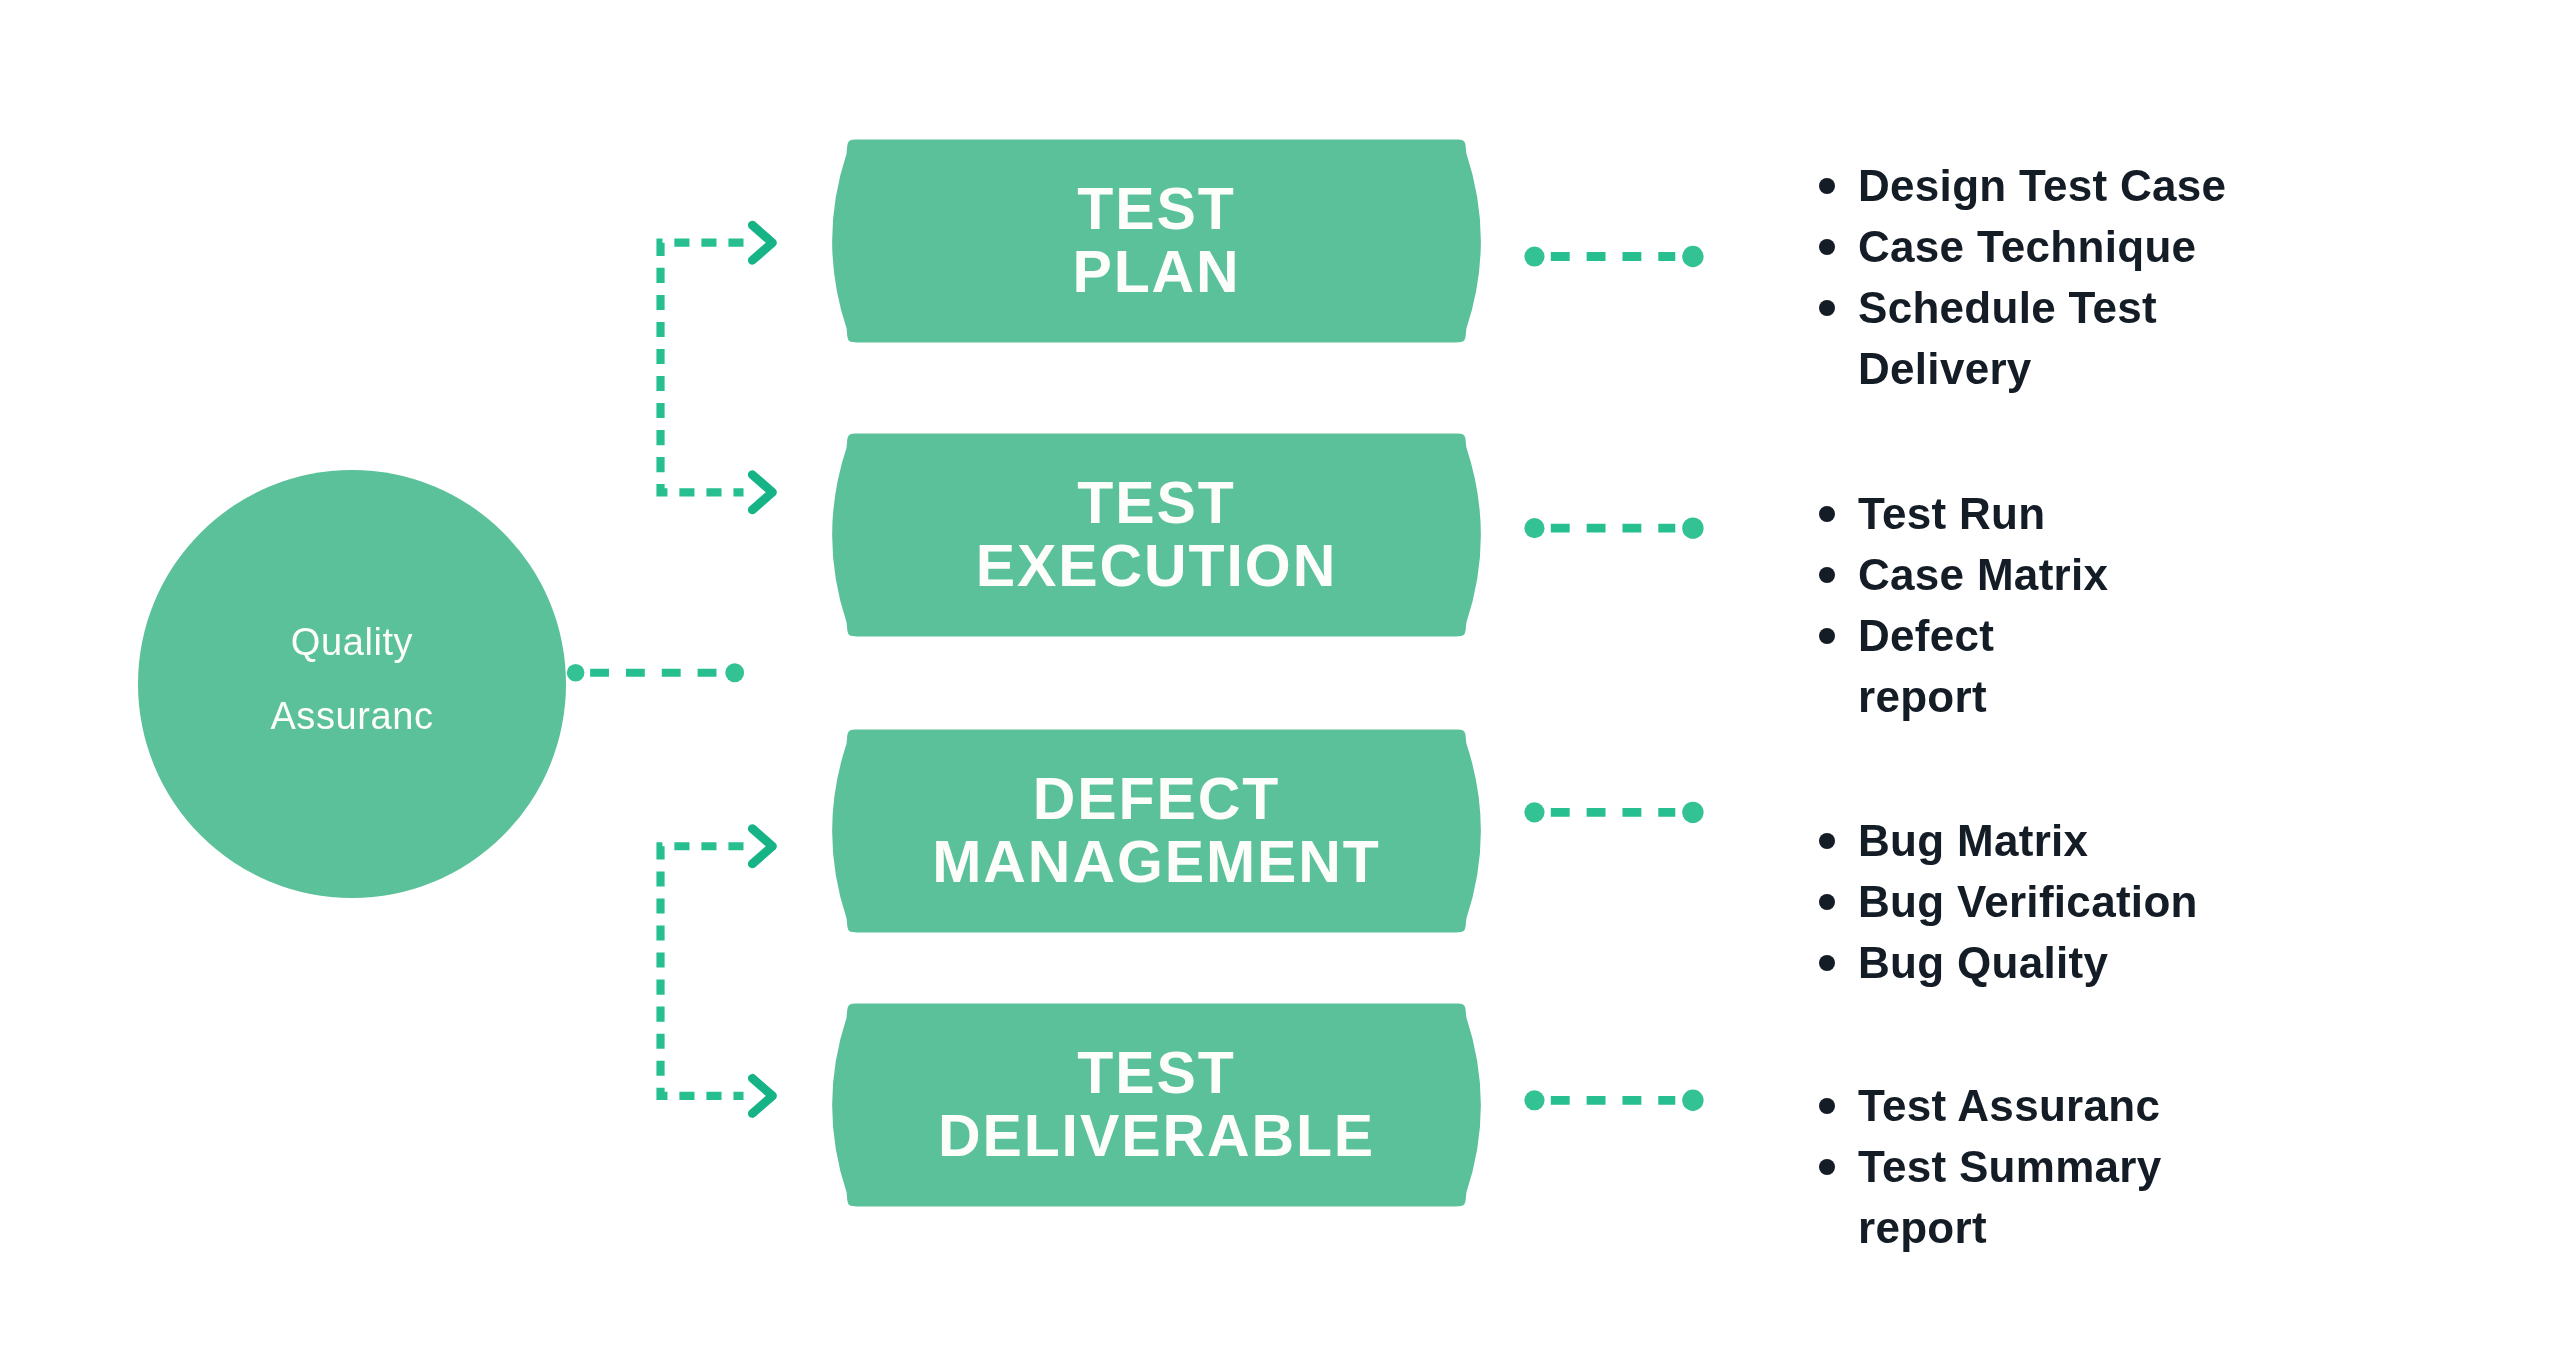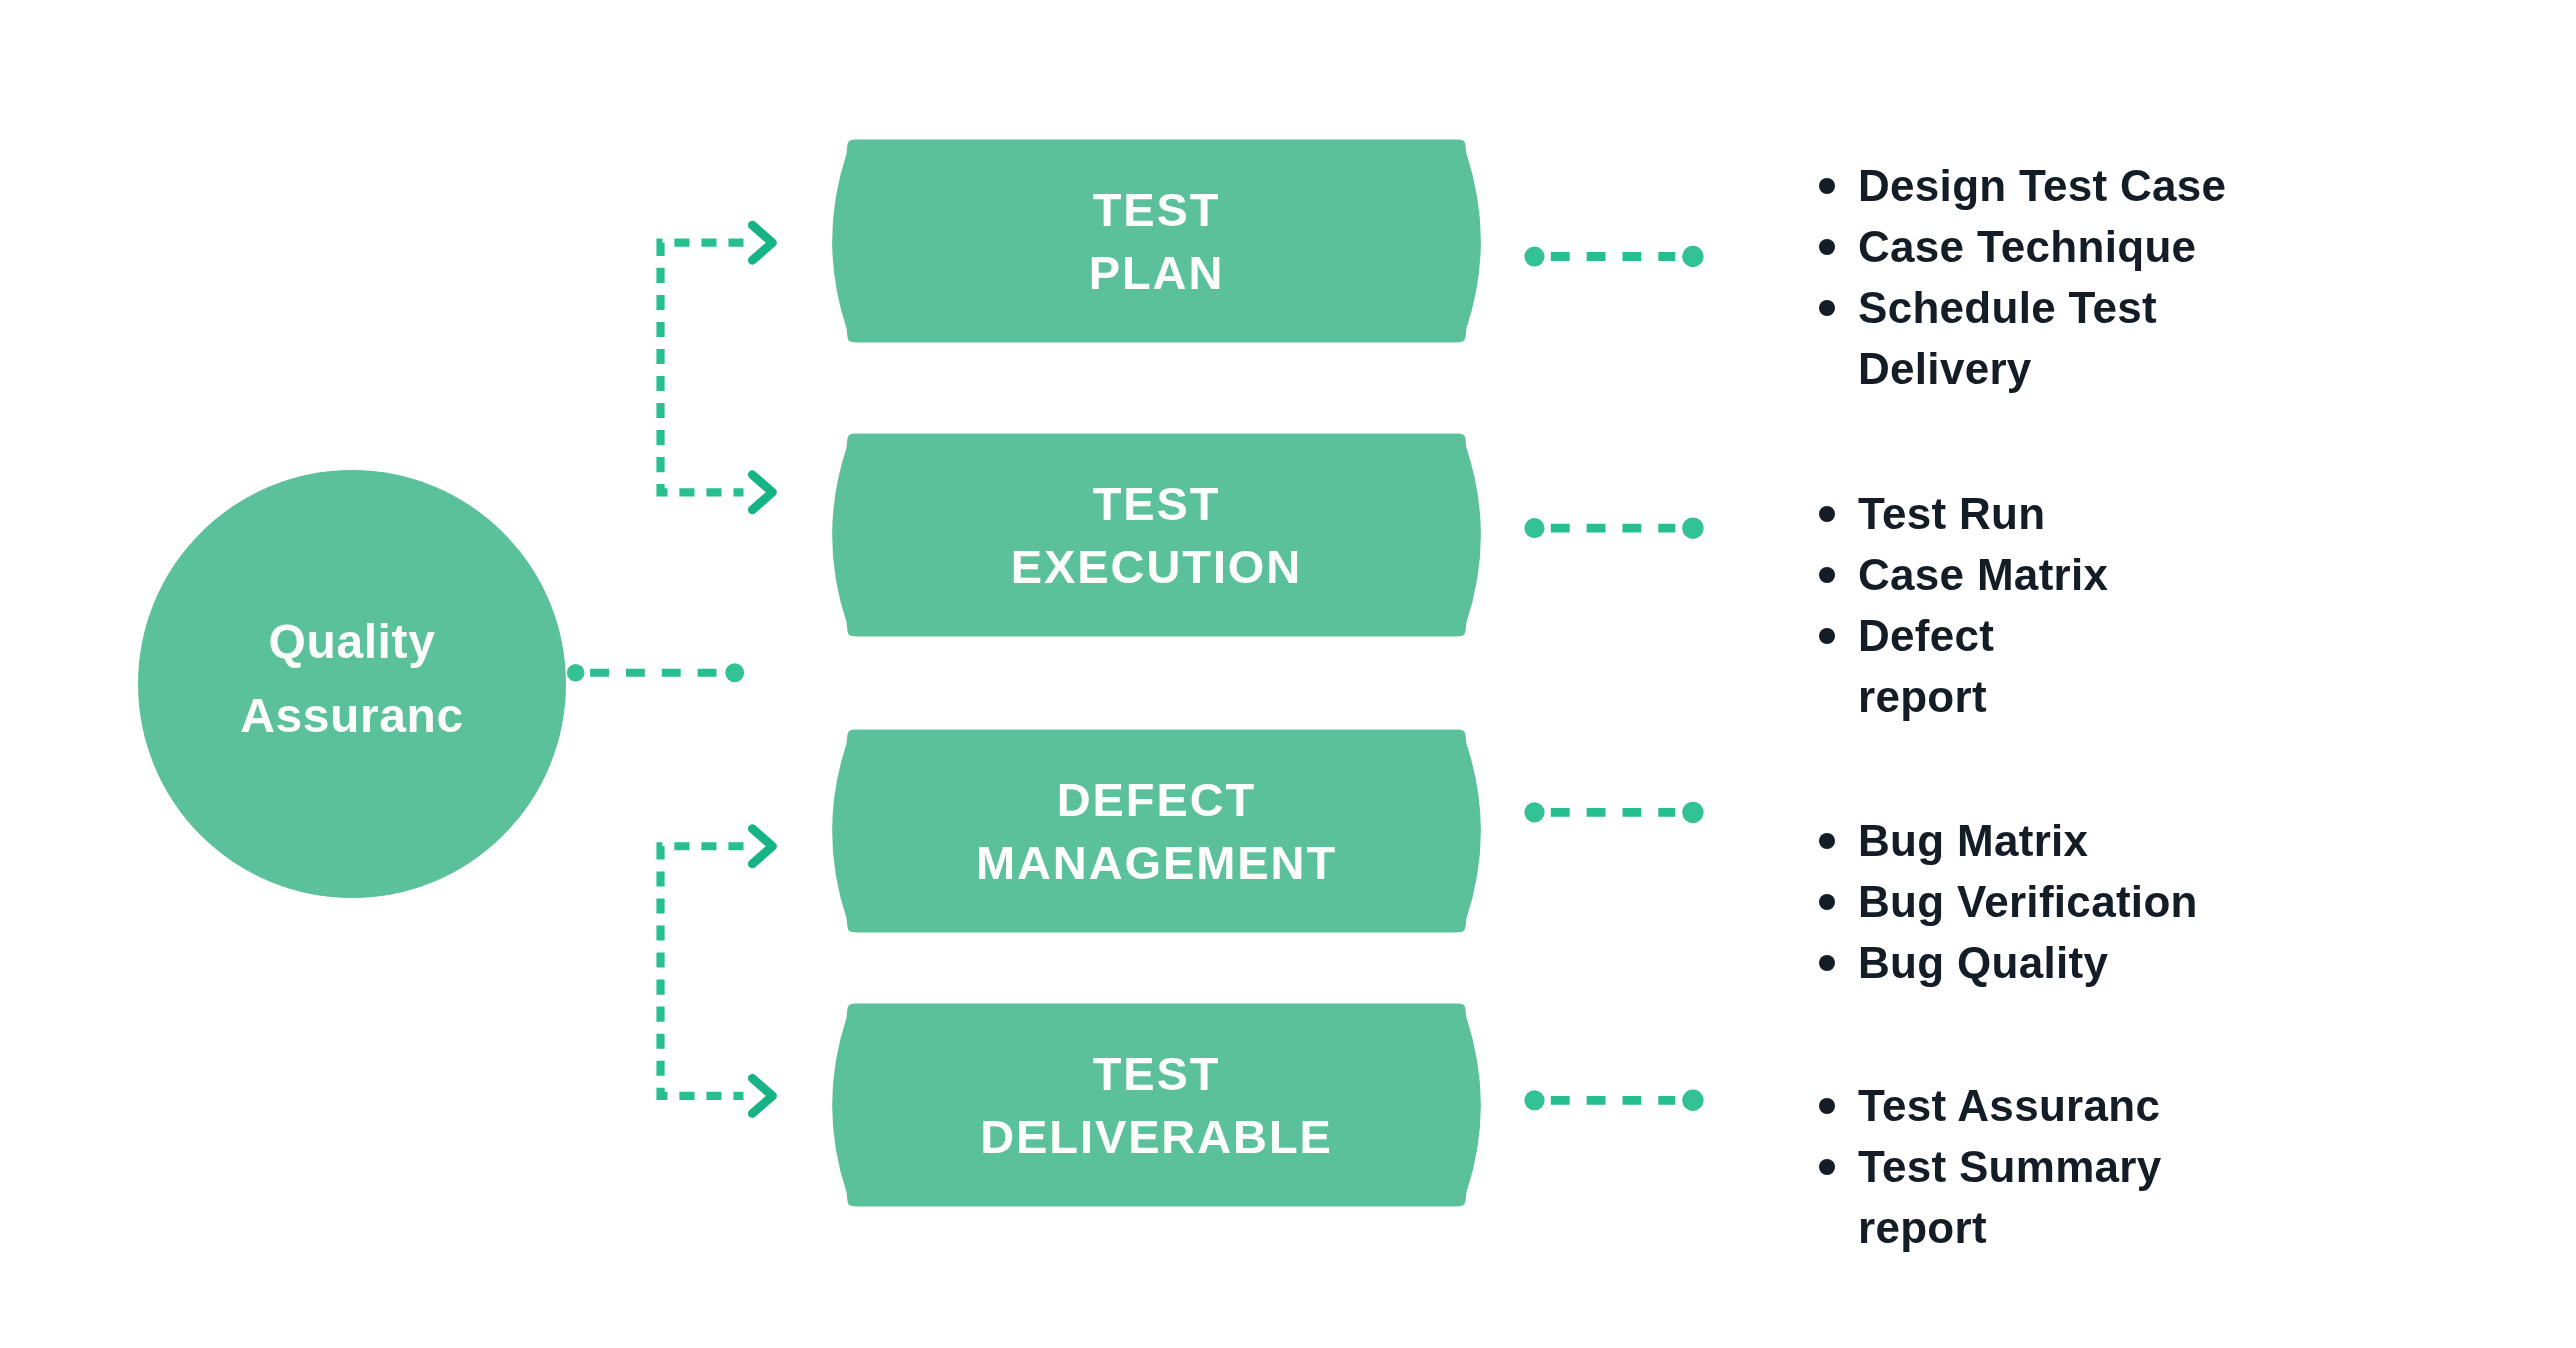--- a/index.html
+++ b/index.html
@@ -18,34 +18,34 @@
   }
 
   
   .hub {
     position: absolute; left: 138px; top: 470px;
     width: 428px; height: 428px; border-radius: 50%;
     background: var(--c-node-fill, #5bc19a);
     display: flex; align-items: center; justify-content: center;
   }
   .hub-label {
-    font-weight: 700; font-size: 48px; line-height: 74px;
+    font-weight: 400; font-size: 38px; line-height: 74px;
     color: var(--c-box-text, #fdfdfb);
     text-align: center; white-space: pre-line;
     margin-top: -10px; letter-spacing: 0.6px;
   }
 
   
   .stage { position: absolute; left: 829px; width: 655px; height: 208px; }
   .stage svg.shape { position: absolute; left: 0; top: 0; width: 100%; height: 100%; }
   .stage-label {
     position: absolute; inset: 0;
     display: flex; align-items: center; justify-content: center;
     text-align: center; white-space: pre-line;
-    font-weight: 700; font-size: 47px; line-height: 63px;
+    font-weight: 700; font-size: 59px; line-height: 63px;
     letter-spacing: 1.9px;
     color: var(--c-box-text, #fdfdfb);
   }
   #stage-0 { top: 137px; }
   #stage-1 { top: 431px; }
   #stage-2 { top: 727px; }
   #stage-3 { top: 1001px; }
 
   
   .itemlist {

